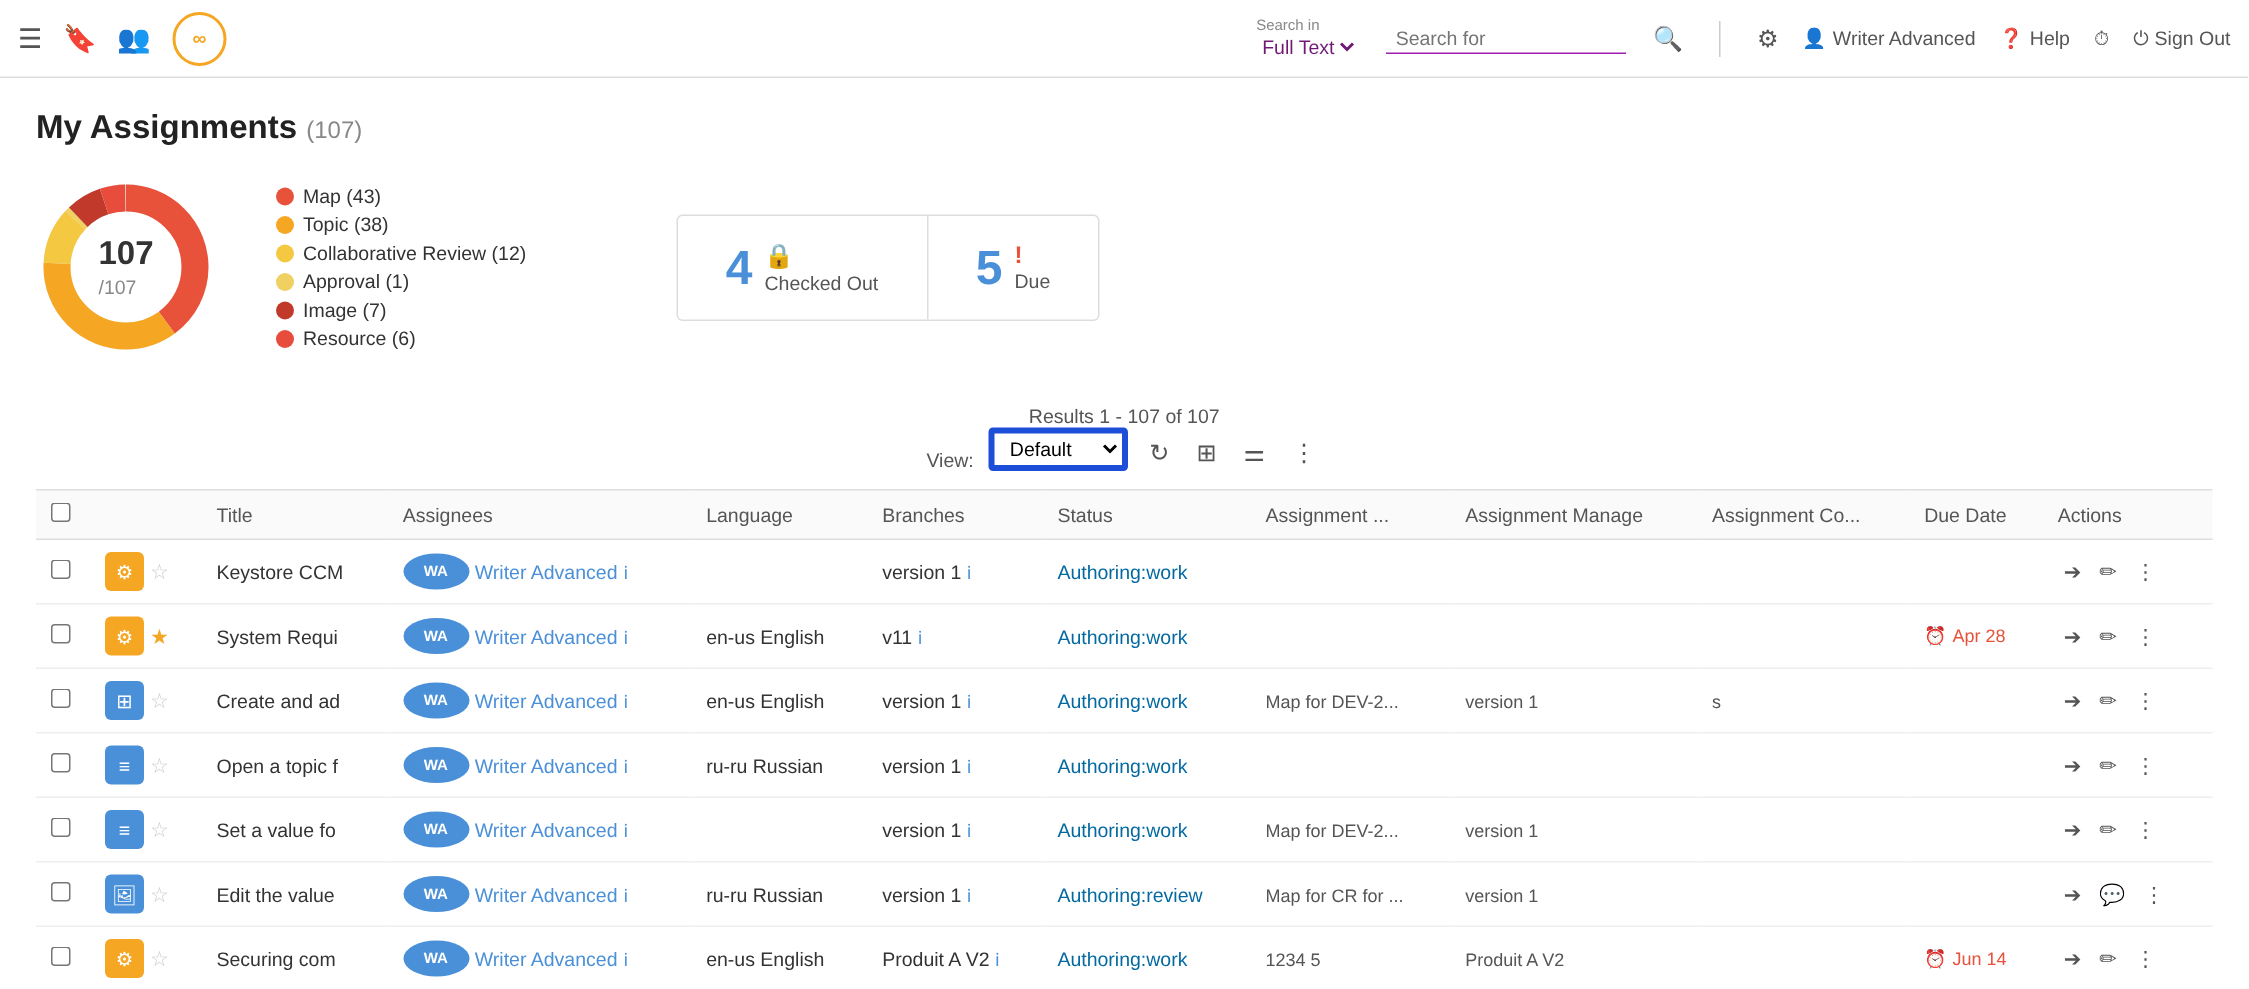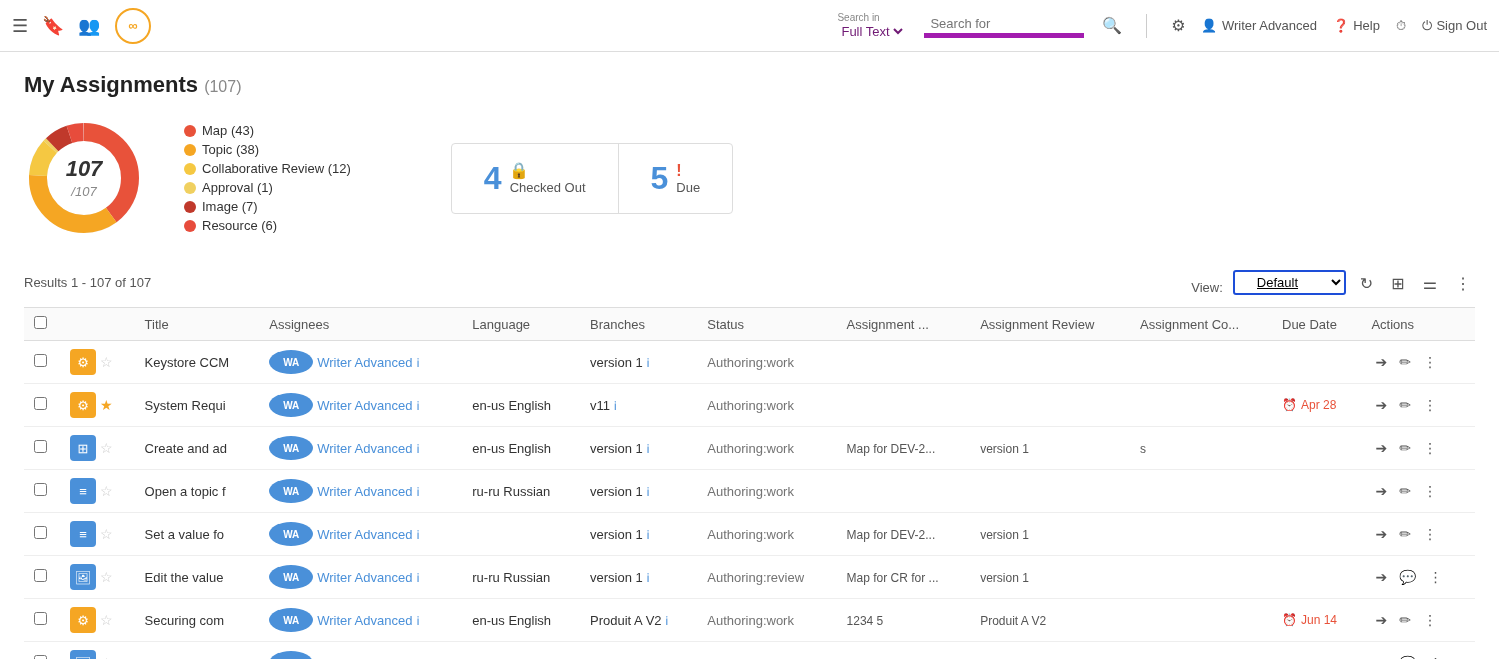--- a/index.html
+++ b/index.html
@@ -21,21 +21,21 @@
     .nav-icon { font-size: 18px; color: #555; cursor: pointer; }
 
     .search-section { display: flex; align-items: center; gap: 18px; }
     .search-label-area { display: flex; flex-direction: column; }
     .search-in-label { font-size: 10px; color: #888; }
     .search-type-select {
       border: none; outline: none; font-size: 13px; color: #701a75;
       background: transparent; cursor: pointer;
     }
     .search-input {
-      border: none; border-bottom: 5px solid #a21caf; outline: none;
+      border: none; border-bottom: 1px solid #a21caf; outline: none;
       font-size: 13px; padding: 2px 6px; width: 160px; color: #999;
     }
     .divider-v { width: 1px; height: 24px; background: #ccc; margin: 0 8px; }
 
     .nav-user { display: flex; align-items: center; gap: 4px; color: #555; font-size: 13px; cursor: pointer; }
     .nav-btn { display: flex; align-items: center; gap: 4px; color: #555; font-size: 13px; cursor: pointer; }
 
     
     .main { padding: 20px 24px; }
 
@@ -43,21 +43,21 @@
     .page-title .count { font-size: 16px; color: #888; font-weight: normal; text-align: right; }
 
     
     .summary-area { display: flex; align-items: center; gap: 40px; margin-bottom: 24px; }
 
     
     .donut-container { position: relative; width: 120px; height: 120px; }
     .donut-center {
       position: absolute; top: 50%; left: 50%;
       transform: translate(-50%, -50%);
-      text-align: center; line-height: 1.3; font-style: italic;
+      line-height: 1.3;
     }
     .donut-center .num { font-size: 22px; font-weight: bold; color: #333; }
     .donut-center .denom { font-size: 13px; color: #888; }
 
     
     .legend { display: flex; flex-direction: column; gap: 4px; }
     .legend-item { display: flex; align-items: center; gap: 6px; font-size: 13px; }
     .legend-dot { width: 12px; height: 12px; border-radius: 50%; flex-shrink: 0; }
 
     
@@ -71,28 +71,28 @@
       padding: 16px 32px; text-align: left;
     }
     .stat-box + .stat-box { border-left: 1px solid #ddd; }
     .stat-num { font-size: 32px; font-weight: bold; color: #4a90d9; }
     .stat-label { font-size: 13px; color: #555; }
     .stat-icon { font-size: 16px; color: #4a90d9; }
 
     
     .results-bar {
       display: flex; align-items: center; justify-content: space-between;
-      padding: 8px 0; margin-bottom: 4px;
+      padding: 8px 0; margin-bottom: 4px; flex-direction: column;
     }
     .results-count { font-size: 13px; color: #555; }
     .results-right { display: flex; align-items: flex-end; gap: 10px; }
     .view-label { font-size: 13px; color: #555; }
     .view-select {
-      border: 2px solid #1d4ed8; border-radius: 3px; font-size: 13px;
-      padding: 2px 18px; background: #fff; cursor: pointer; text-decoration: underline;
+      border: 4px solid #1d4ed8; border-radius: 3px; font-size: 13px;
+      padding: 2px 6px; background: #fff; cursor: pointer;
     }
     .icon-btn { font-size: 16px; color: #555; cursor: pointer; padding: 2px 4px; }
 
     
     table { width: 100%; border-collapse: collapse; font-size: 13px; }
     thead th {
       border-top: 1px solid #ddd; border-bottom: 1px solid #ddd;
       padding: 8px 10px; text-align: left; color: #555; font-weight: normal;
       background: #fafafa; white-space: nowrap;
     }
@@ -112,21 +112,21 @@
     .title-text { color: #333; font-size: 13px; }
 
     .assignee-chip {
       display: inline-flex; align-items: center; justify-content: center;
       width: 44px; height: 24px; border-radius: 50%;
       background: #4a90d9; color: #fff; font-size: 10px; font-weight: bold;
     }
     .assignee-link { color: #4a90d9; text-decoration: none; }
     .info-icon { color: #4a90d9; font-size: 12px; cursor: pointer; }
 
-    .status-text { color: #737373; }
+    .status-text { color: #0369a1; }
 
     .due-date { display: flex; align-items: center; gap: 4px; color: #e8523a; font-size: 12px; }
 
     .action-btn {
       background: none; border: none; cursor: pointer;
       color: #555; font-size: 14px; padding: 2px 4px;
     }
     .actions-cell { display: flex; align-items: center; gap: 4px; }
 
     
@@ -276,21 +276,21 @@
       <thead>
         <tr>
           <th class="cb-cell"><input type="checkbox" style=""></th>
           <th></th>
           <th>Title</th>
           <th>Assignees</th>
           <th>Language</th>
           <th>Branches</th>
           <th>Status</th>
           <th>Assignment ...</th>
-          <th>Assignment Review</th>
+          <th>Assignment Manage</th>
           <th>Assignment Co...</th>
           <th>Due Date</th>
           <th>Actions</th>
         </tr>
       </thead>
       <tbody id="table-body">
           <tr>
             <td class="cb-cell"><input type="checkbox" style=""></td>
             <td>
     <div style="display:flex;align-items:center;gap:4px;">

